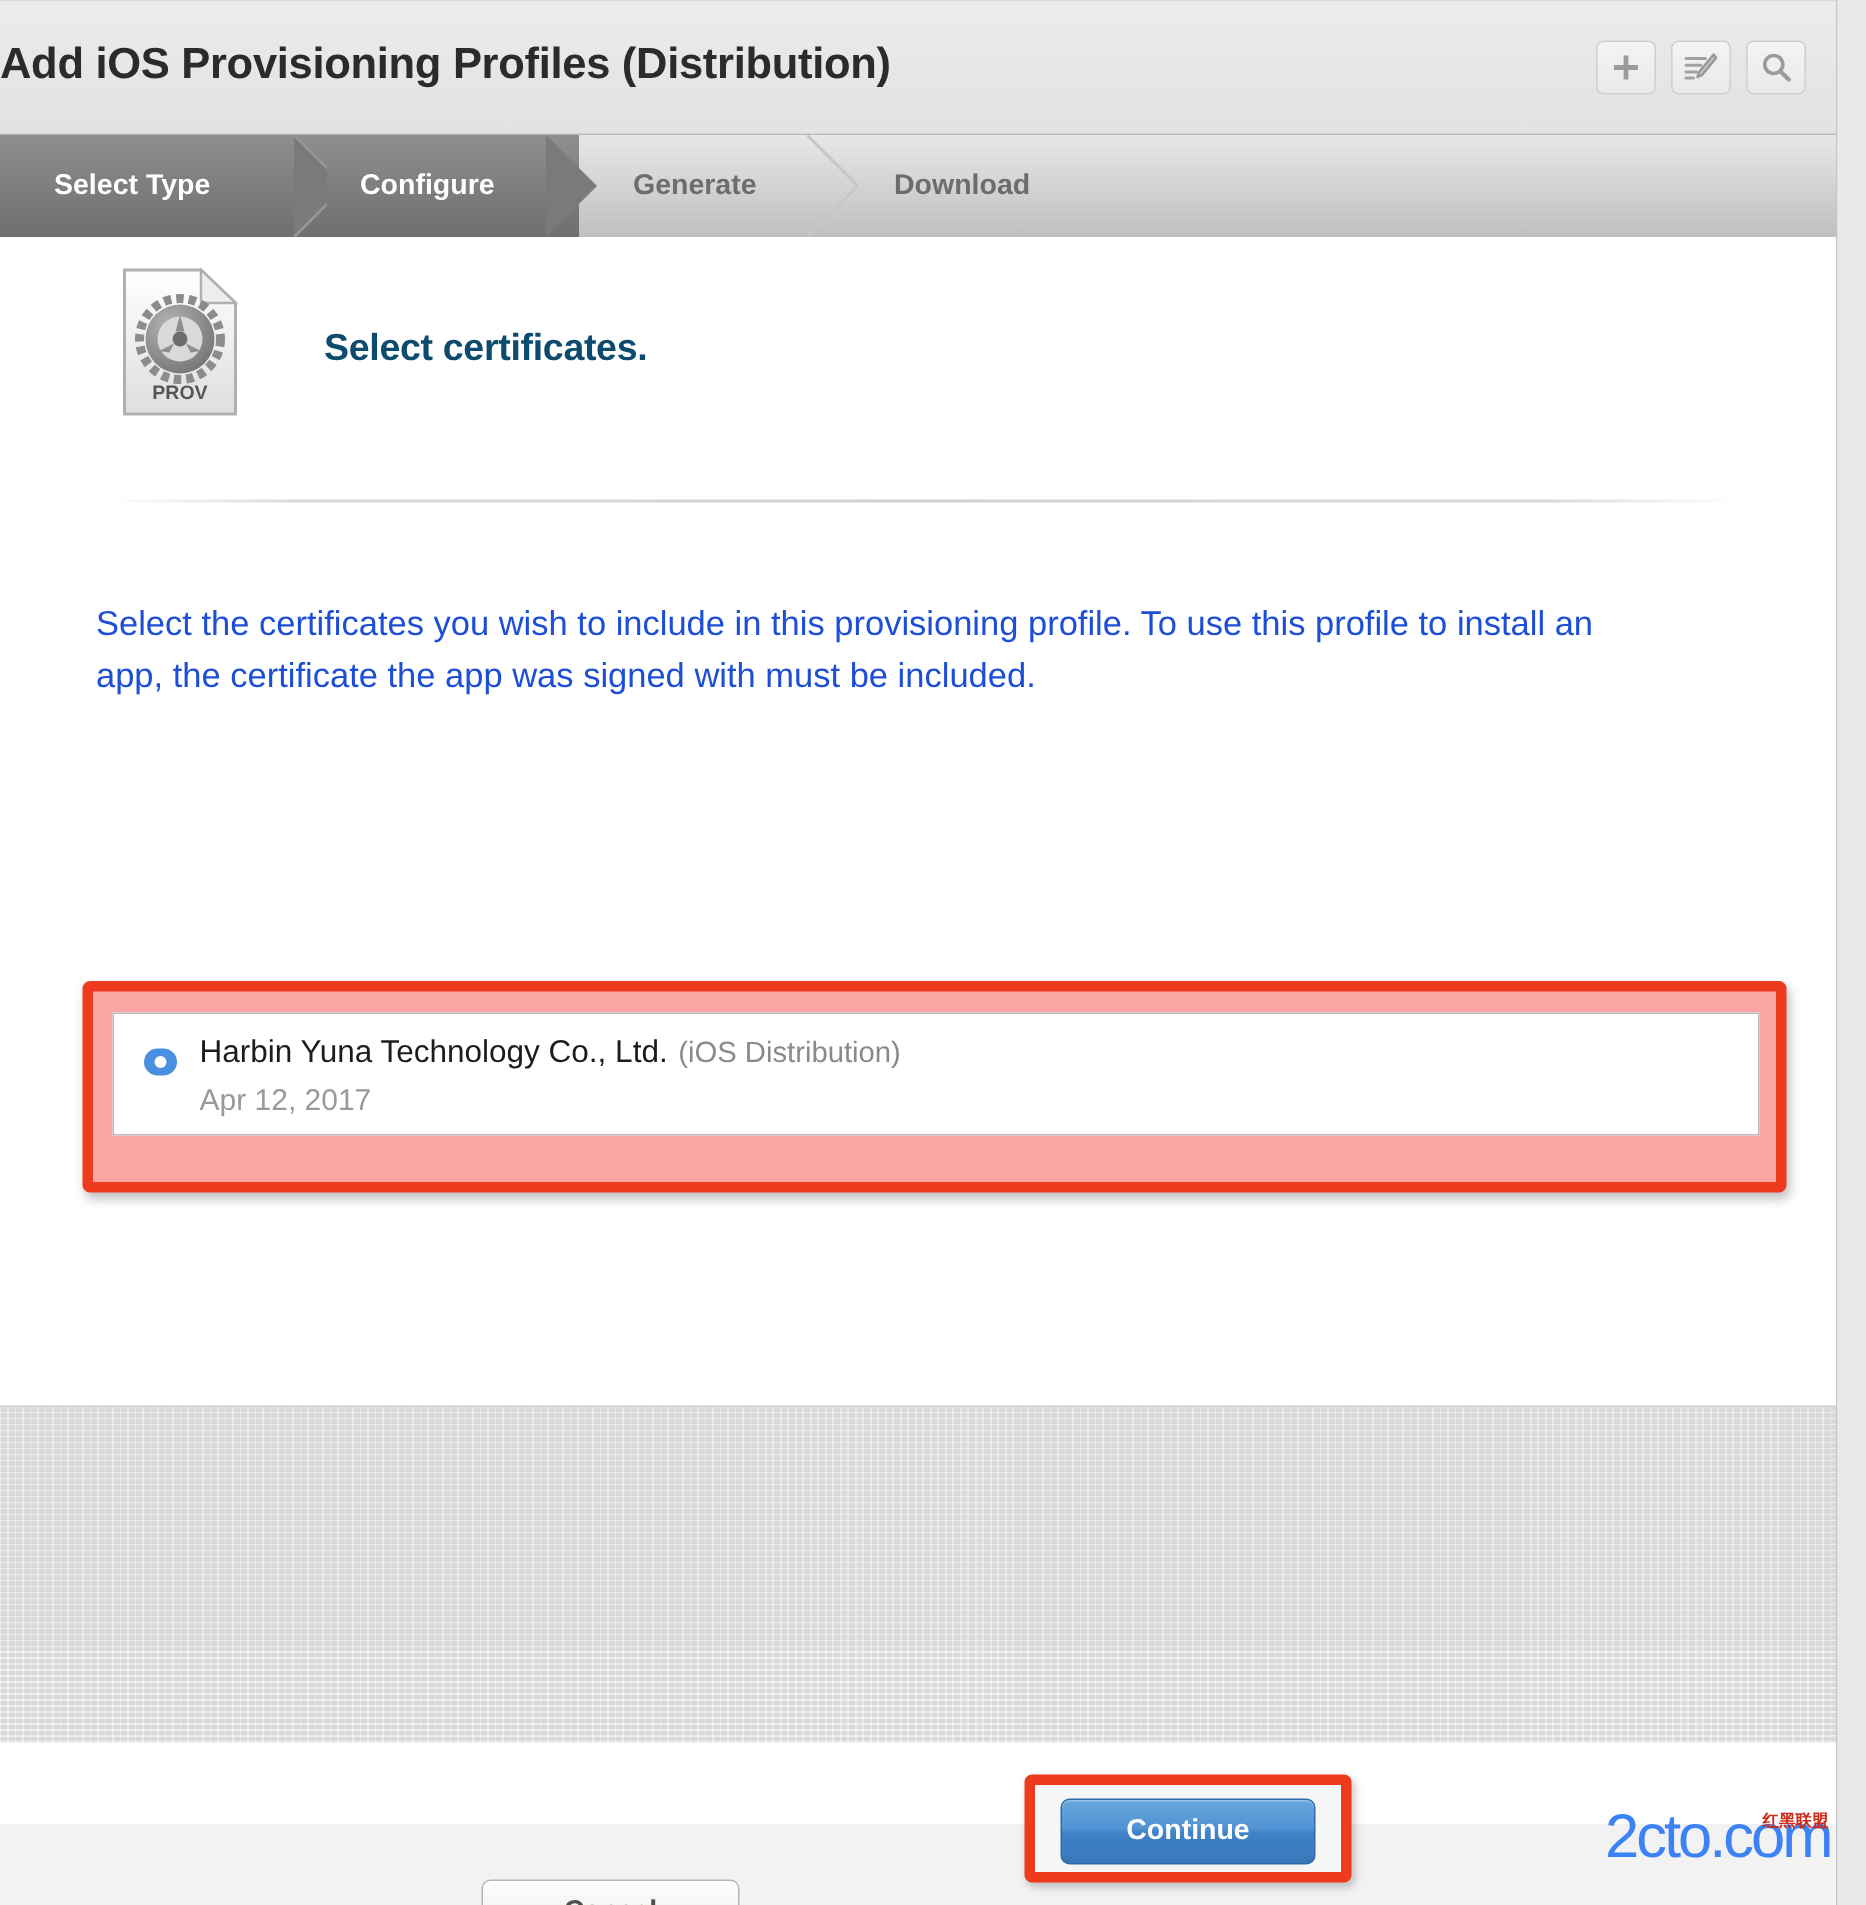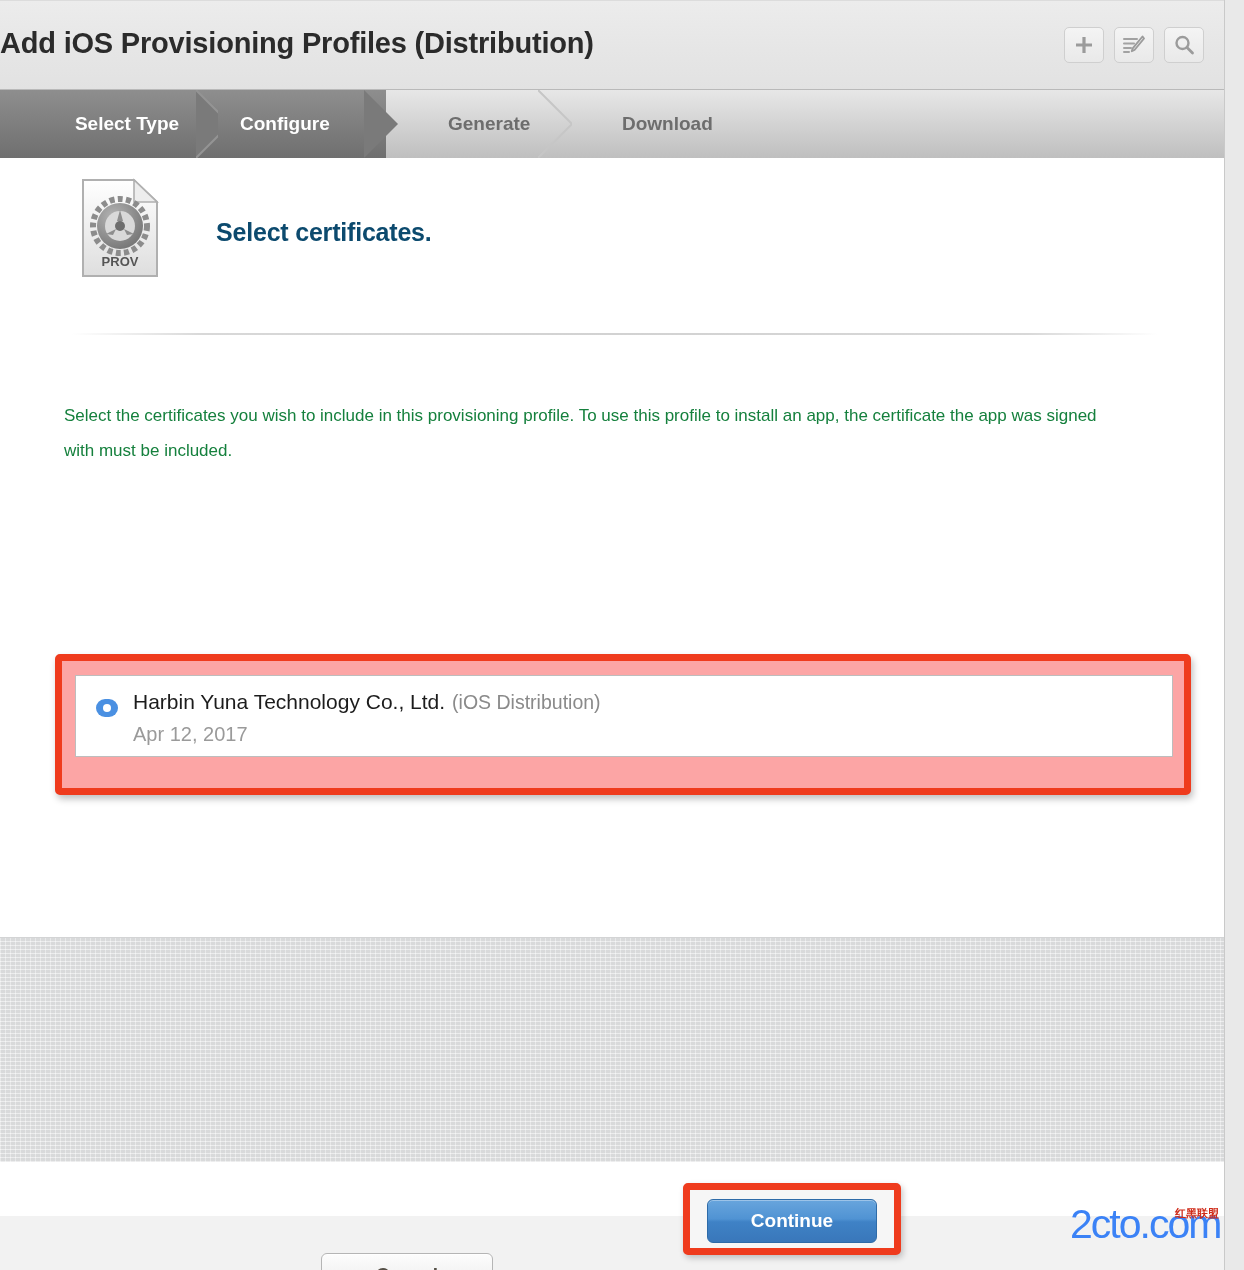--- a/index.html
+++ b/index.html
@@ -88,21 +88,21 @@
   .step .label {
     font-size: 19px;
     font-weight: bold;
     white-space: nowrap;
   }
   
   .step.dark {
     background: linear-gradient(to bottom, #8e8e8e 0%, #7d7d7d 55%, #6f6f6f 100%);
   }
   .step.dark .label { color: #ffffff; }
-  .step.light .label { color: #6d6d6d; margin-left: 26px; }
+  .step.light .label { color: #6d6d6d; }
 
   .chev {
     position: absolute;
     top: 0;
     width: 34px;
     height: 68px;
     pointer-events: none;
   }
 
   
@@ -133,23 +133,23 @@
     top: 175px;
     width: 1086px;
     height: 2px;
     background: linear-gradient(to right, rgba(210,210,210,0) 0%, #d8d8d8 12%, #d2d2d2 50%, #d8d8d8 88%, rgba(210,210,210,0) 100%);
   }
   #intro {
     position: absolute;
     left: 64px;
     top: 240px;
     width: 1040px;
-    font-size: 17px;
+    font-size: 23px;
     line-height: 35px;
-    color: #15803d;
+    color: #1d4ed8;
   }
 
   
   #cert-highlight {
     position: absolute;
     left: 55px;
     top: 496px;
     width: 1136px;
     height: 141px;
     border: 7px solid #ef3b1d;
@@ -348,21 +348,21 @@
             <circle cx="9.5" cy="9" r="6" fill="none" stroke="#9b9b9b" stroke-width="2.4"></circle>
             <path d="M14 13.6 L19.5 19" stroke="#9b9b9b" stroke-width="2.8" stroke-linecap="round"></path>
           </svg>
         </span>
       </div>
     </div>
   </div>
 
   <div id="steps">
 
-    <div class="step dark" style="left:0px;width:218px;padding-left:36px;justify-content:center;">
+    <div class="step dark" style="left:0px;width:218px;padding-left:36px;">
       <span class="label">Select Type</span>
     </div>
     <svg class="chev" style="left:196px;" viewBox="0 0 34 68">
       <polygon points="0,0 34,34 0,68" fill="#7a7a7a"></polygon>
       <polyline points="0,0 34,34 0,68" fill="none" stroke="#949494" stroke-width="2"></polyline>
     </svg>
 
     <div class="step dark" style="left:218px;width:168px;padding-left:22px;">
       <span class="label">Configure</span>
     </div>

